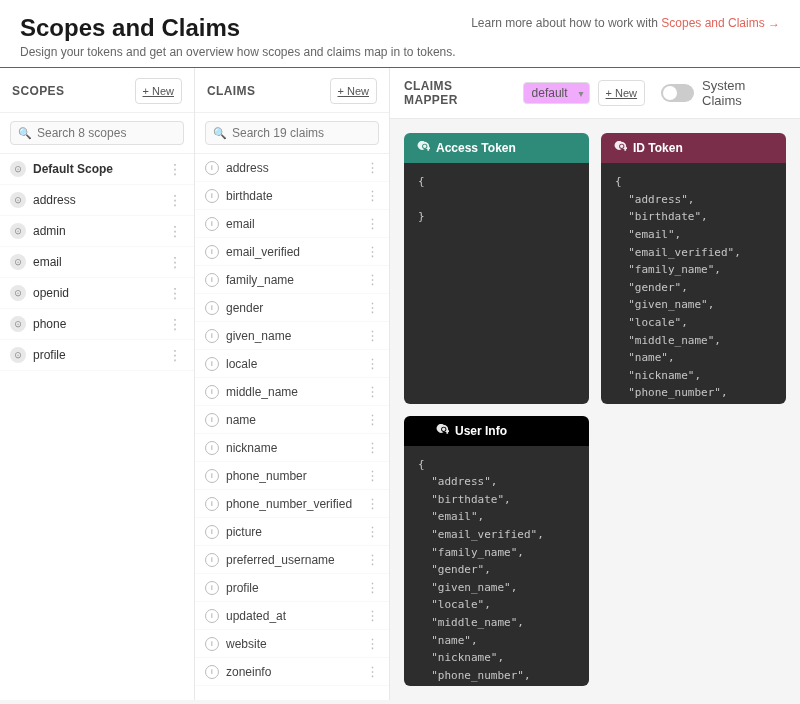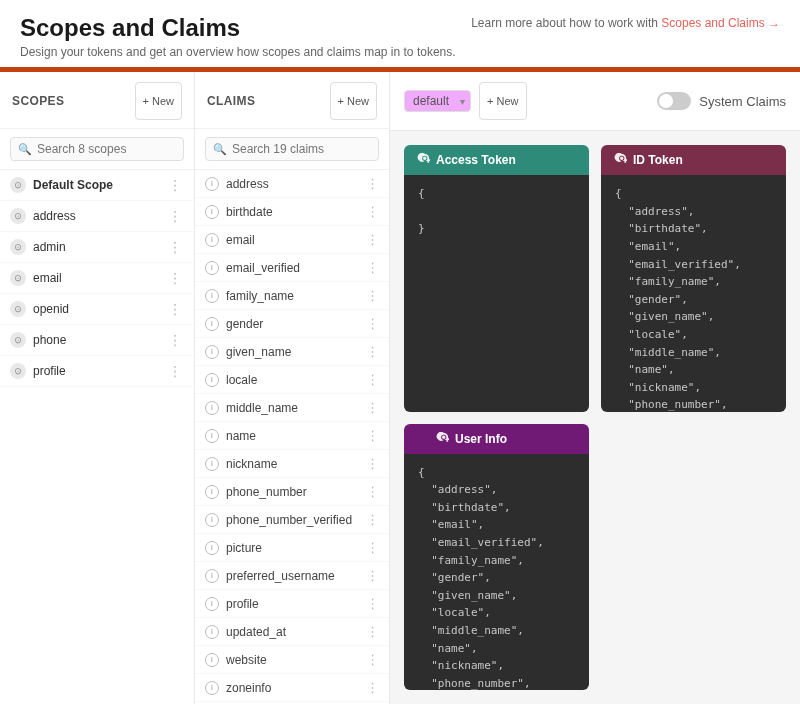--- a/index.html
+++ b/index.html
@@ -7,21 +7,21 @@
       font-family: -apple-system, BlinkMacSystemFont, 'Segoe UI', sans-serif;
       background: #f5f5f5;
       font-size: 13px;
       color: #333;
       height: 704px;
       overflow: hidden;
     }
     .page-header {
       padding: 12px 20px 8px 20px;
       background: #fff;
-      border-bottom: 5px solid #c2410c;
+      border-bottom: 1px solid #c2410c;
     }
     .page-title {
       font-size: 24px;
       font-weight: 600;
       color: #1a1a1a;
       line-height: 1.3;
     }
     .page-subtitle {
       font-size: 12px;
       color: #666;
@@ -80,25 +80,26 @@
       text-transform: uppercase;
       letter-spacing: 0.4px;
     }
     .new-btn {
       display: flex;
       align-items: center;
       gap: 3px;
       background: none;
       border: 1px solid #ddd;
       border-radius: 4px;
-      padding: 12px 7px;
+      padding: 6px 7px;
       font-size: 11px;
       color: #555;
       cursor: pointer;
       white-space: nowrap;
+      text-decoration: underline;
     }
     .search-box {
       position: relative;
       padding: 8px 10px;
       border-bottom: 1px solid #f0f0f0;
     }
     .search-input {
       width: 100%;
       border: 1px solid #e0e0e0;
       border-radius: 4px;
@@ -285,21 +286,21 @@
       padding: 10px 14px;
       font-family: 'Courier New', monospace;
       font-size: 11px;
       color: #c5c5c5;
       line-height: 1.6;
       flex: 1;
       min-height: 220px;
     }
     .access-token-header { background: #2e8b7a; }
     .id-token-header { background: #7a2e4a; }
-    .user-info-header { background: #701a75; padding-left: 31px; }
+    .user-info-header { background: #000000; padding-left: 31px; }
     .token-card-body pre {
       white-space: pre-wrap;
       word-break: break-word;
     }
     .key-icon {
       width: 14px;
       height: 14px;
       opacity: 0.9;
     }
   </style>
@@ -472,20 +473,21 @@
         <div class="claim-item">
     <div class="claim-icon">i</div>
     <span class="claim-name">zoneinfo</span>
     <span class="claim-dots">⋮</span>
   </div>
       </div>
   </div>
 
   <div class="mapper-section">
     <div class="mapper-header">
+      <span class="mapper-title">Claims mapper</span>
       <div class="select-wrap">
         <select class="mapper-select">
           <option>default</option>
         </select>
       </div>
       <button class="new-btn">+ New</button>
       <div class="mapper-spacer"></div>
       <div class="toggle-switch"></div>
       <span class="system-claims-label">System Claims</span>
     </div>

